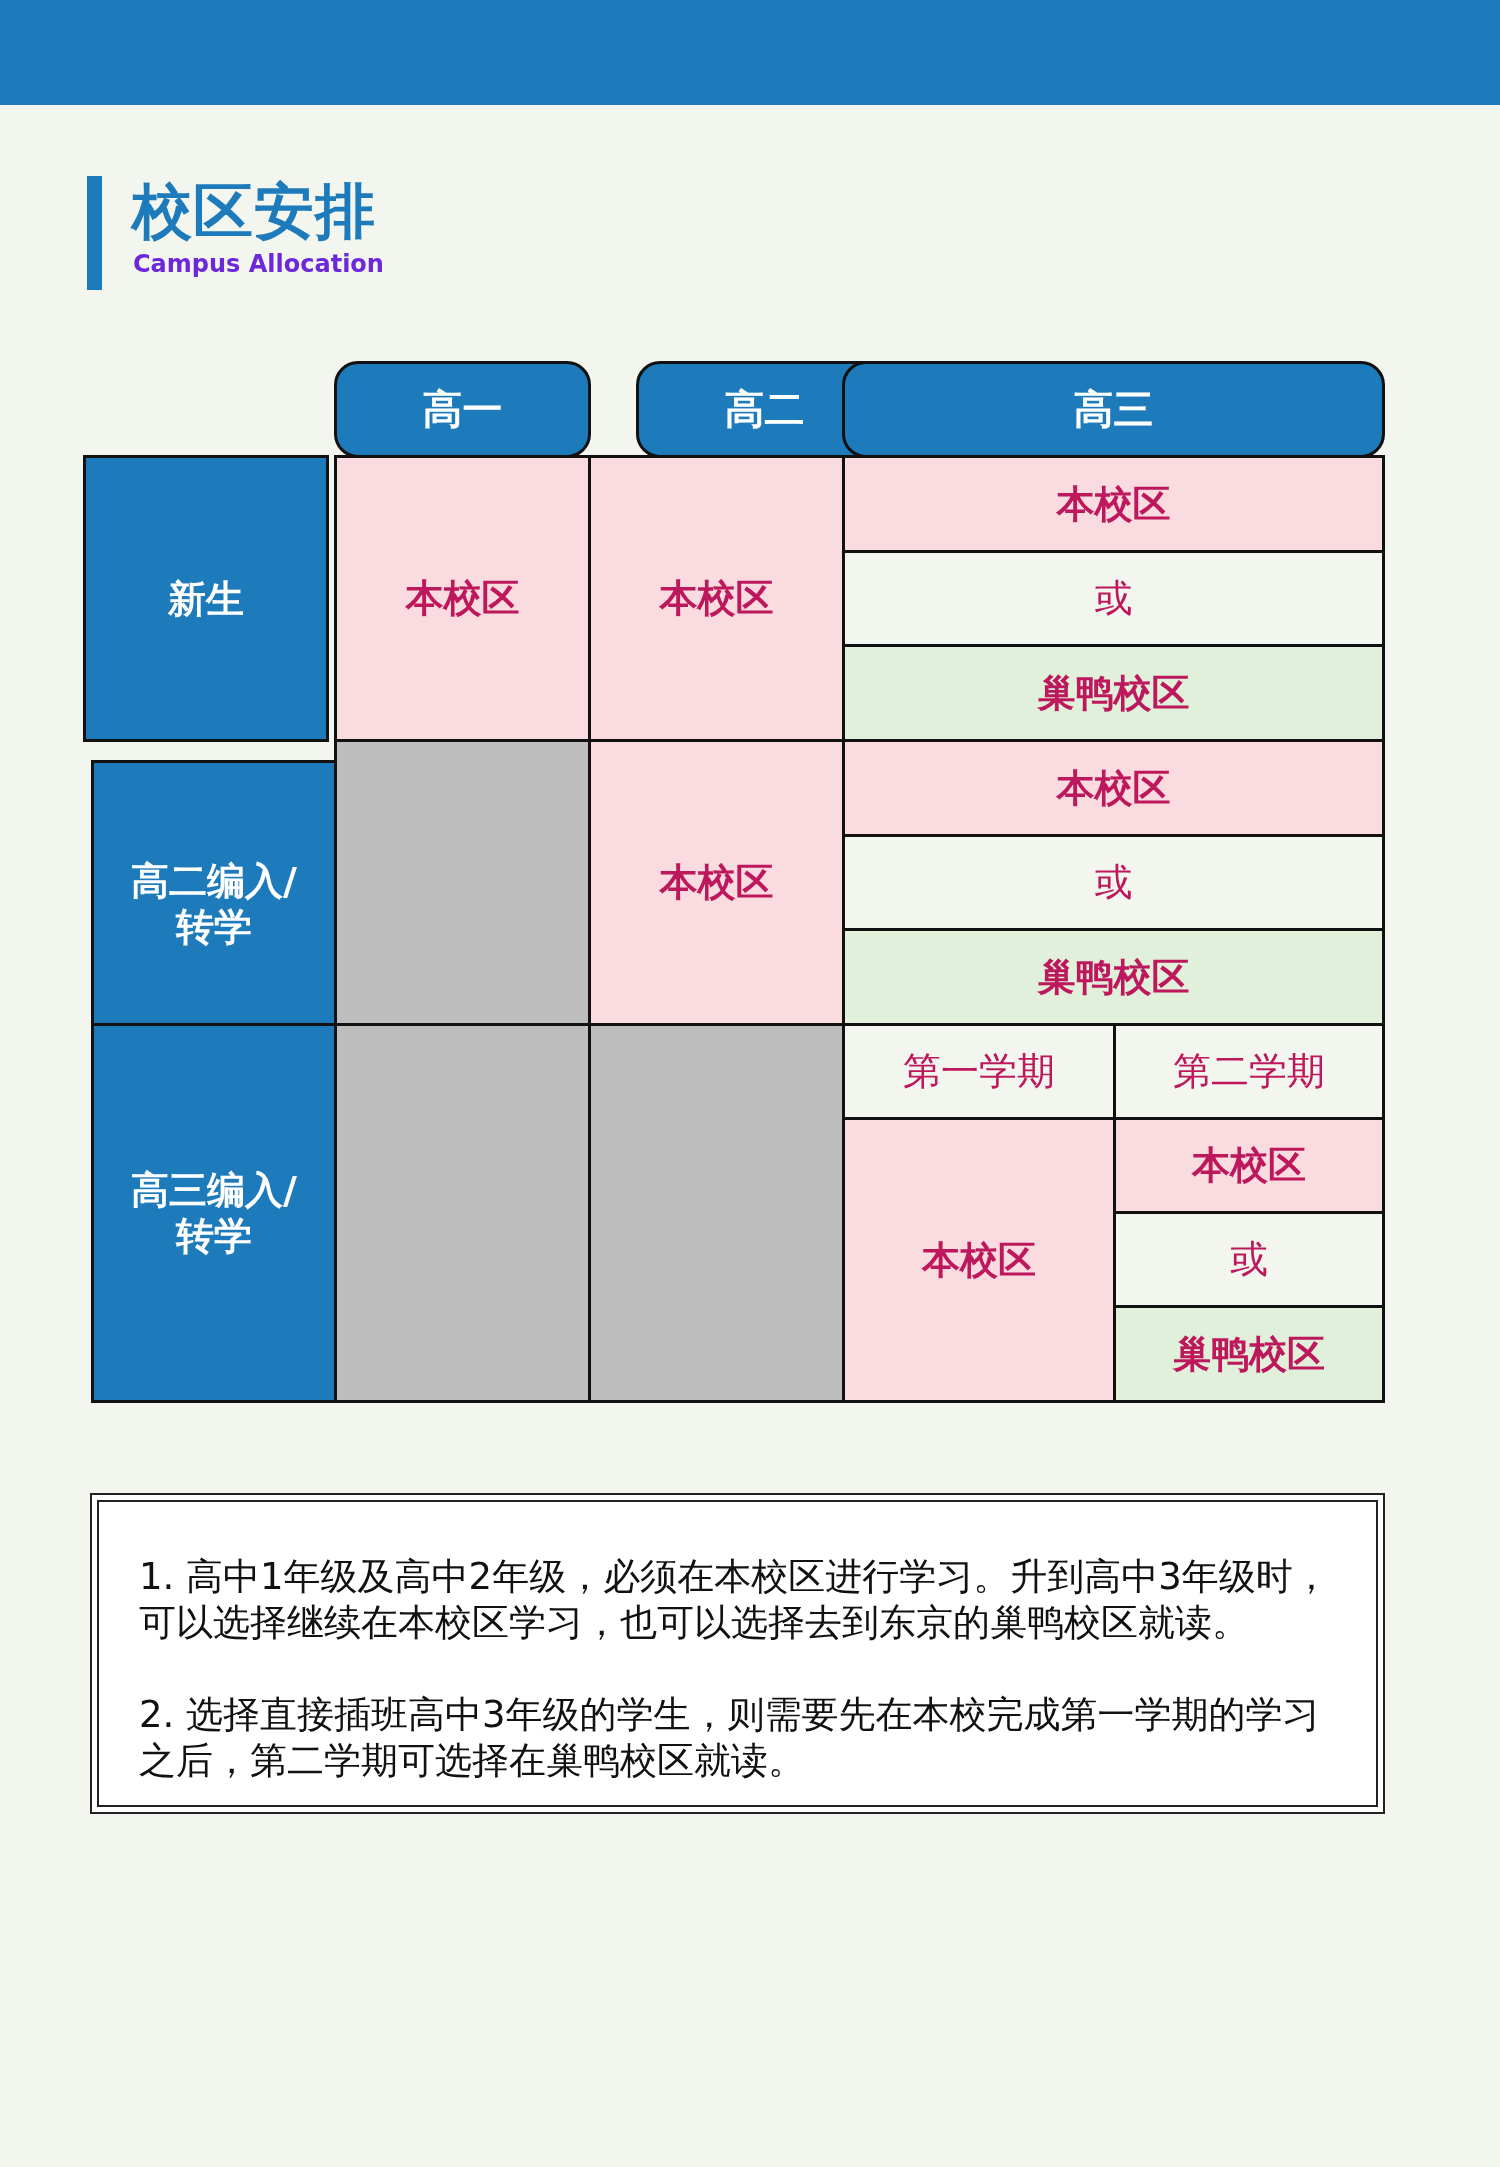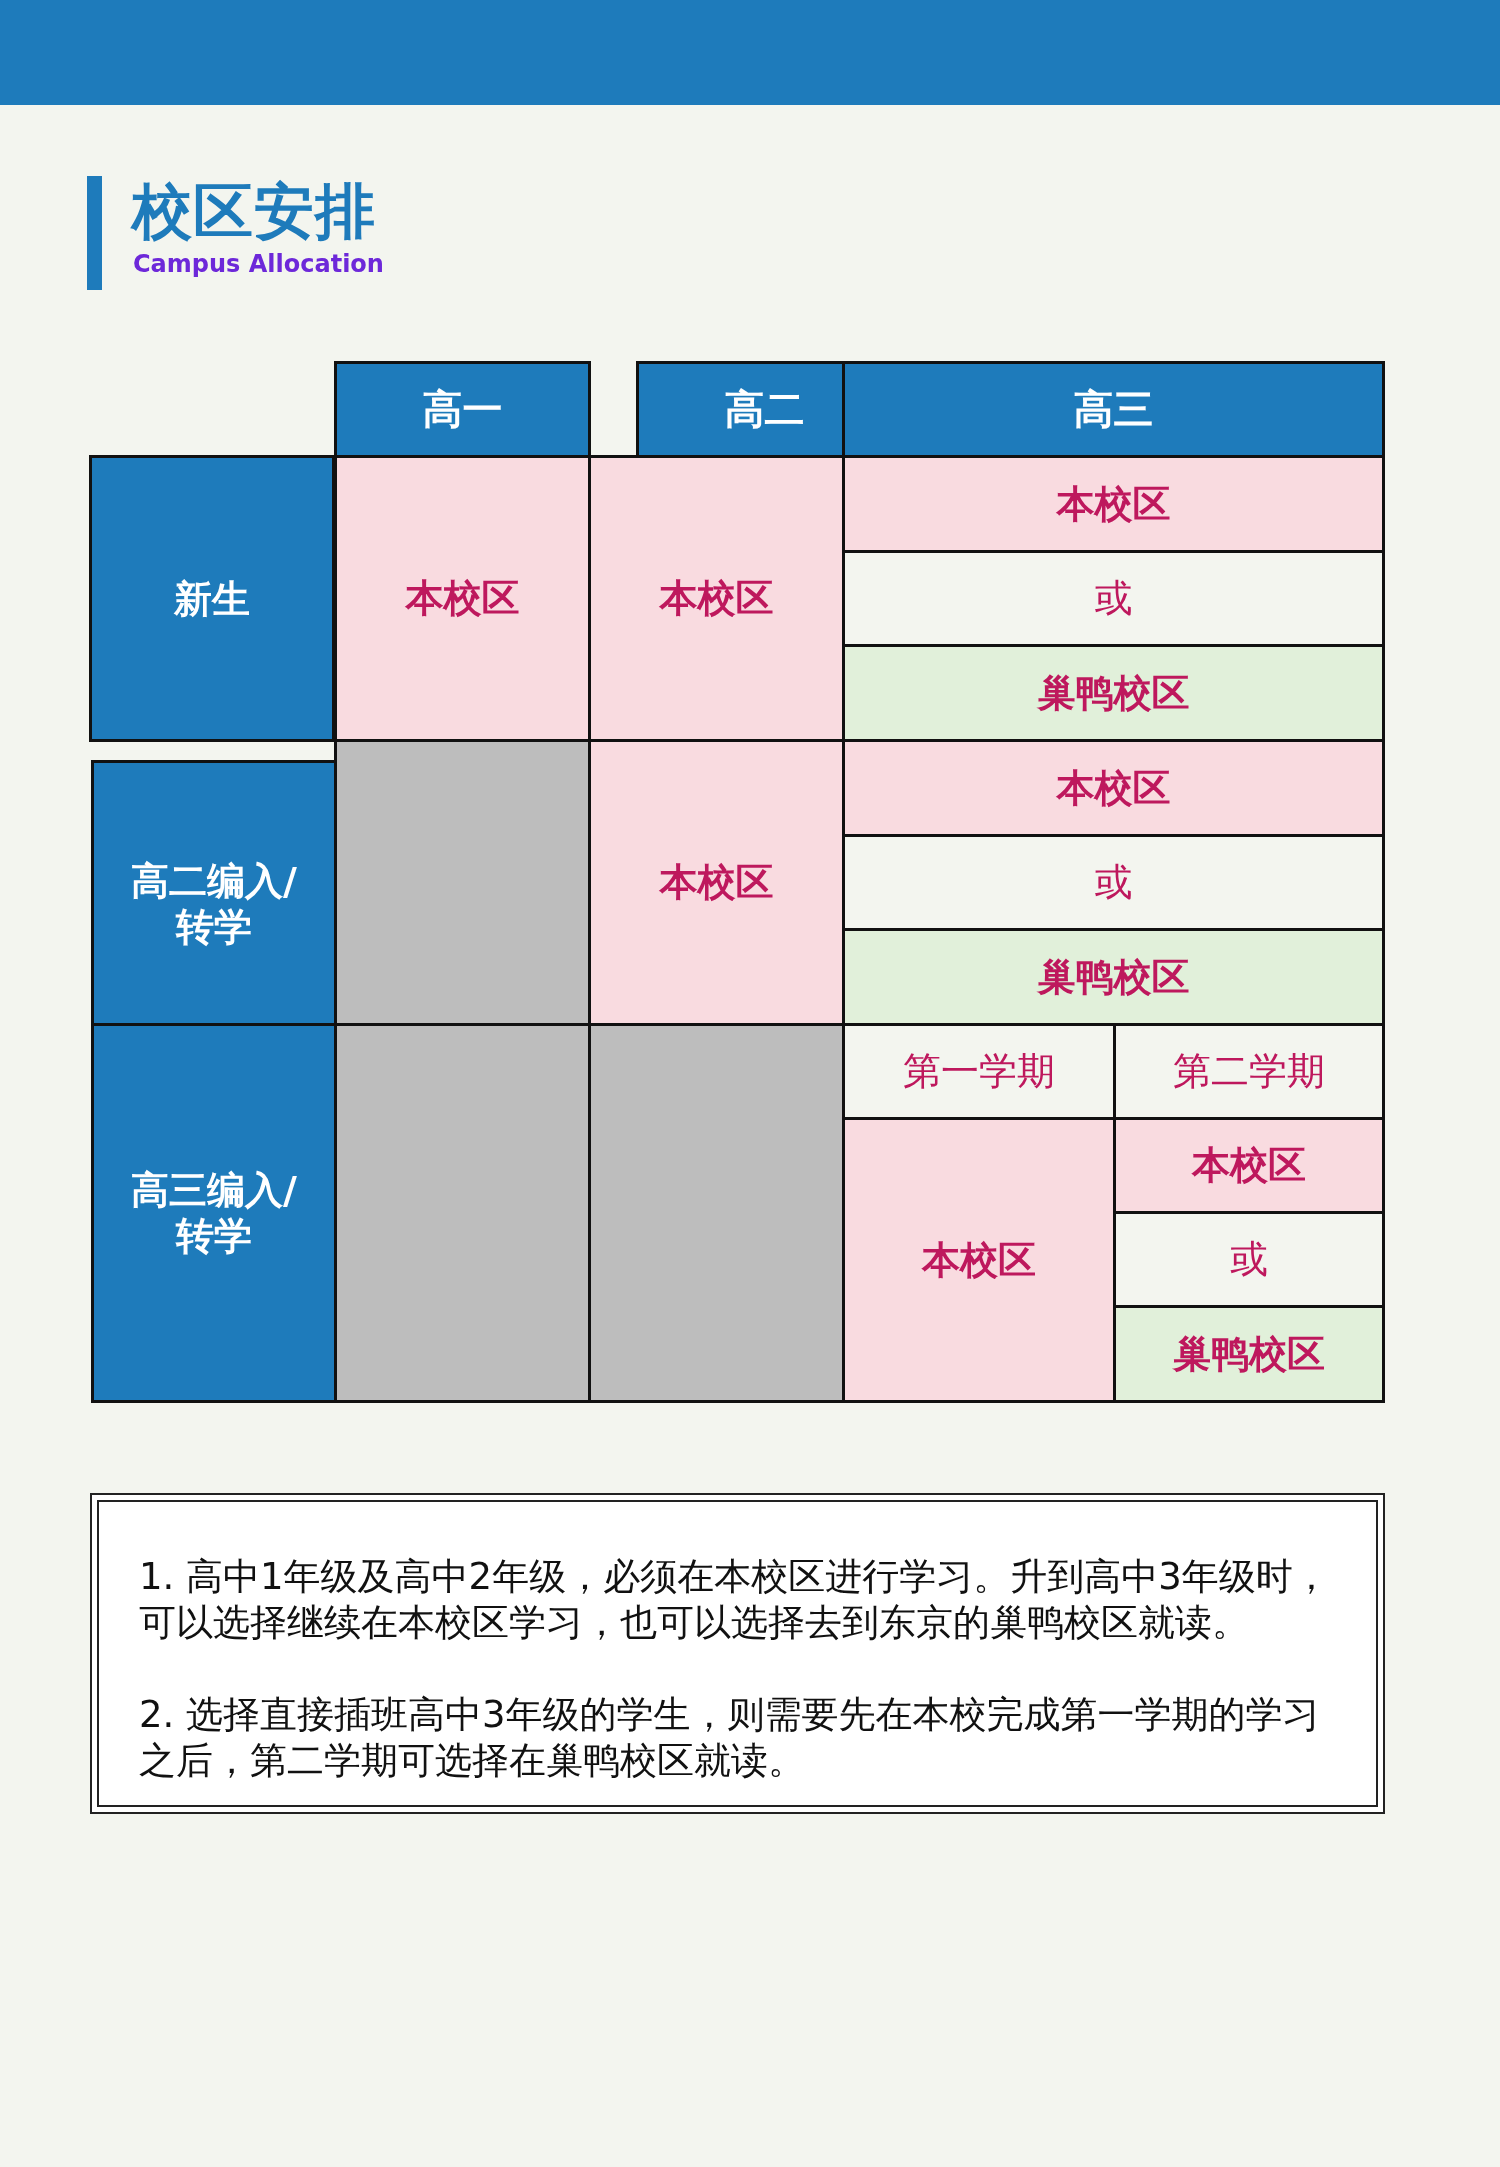--- a/index.html
+++ b/index.html
@@ -12,21 +12,21 @@
   .title-accent { position: absolute; left: 87px; top: 176px; width: 15px; height: 114px; background: #1e7bbb; }
   .title-zh { position: absolute; left: 132px; top: 176px; font-size: 60px; font-weight: bold; color: #1e7bbb; line-height: 70px; letter-spacing: 1px; text-align: center; }
   .title-en { position: absolute; left: 133px; top: 246px; font-size: 24px; font-weight: bold; color: #6d28d9; line-height: 36px; }
 
   .cell {
     position: absolute; box-sizing: border-box;
     border: 3px solid #111;
     display: flex; align-items: center; justify-content: center; text-align: center;
     font-size: 38px; color: #be185d;
   }
-  .hdr { background: #1e7bbb; color: #fff; font-weight: bold; font-size: 40px; }
+  .hdr { background: #1e7bbb; color: #fff; font-weight: bold; font-size: 40px; border-radius: 24px; }
   .rowhdr { background: #1e7bbb; color: #fff; font-weight: bold; font-size: 38px; line-height: 46px; }
   .pink { background: #f9dbe0; font-weight: bold; }
   .green { background: #e1f0da; font-weight: bold; }
   .plain { background: #f3f5ef; font-weight: normal; }
   .gray { background: #bdbdbd; }
 
   .note-box {
     position: absolute; left: 90px; top: 1493px; width: 1295px; height: 321px;
     box-sizing: border-box; border: 2px solid #222; background: #fff; padding: 5px;
   }
@@ -44,21 +44,21 @@
 <div class="title-accent"></div>
 <div class="title-zh">校区安排</div>
 <div class="title-en">Campus Allocation</div>
 
 <div>
 
   <div class="cell hdr" style="left:334px;top:361px;width:257px;height:97px;">高一</div>
   <div class="cell hdr" style="left:588px;top:361px;width:257px;height:97px;margin-left:48px;">高二</div>
   <div class="cell hdr" style="left:842px;top:361px;width:543px;height:97px;">高三</div>
 
-  <div class="cell rowhdr" style="left:89px;top:455px;width:246px;height:287px;">新生</div>
+  <div class="cell rowhdr" style="left:83px;top:455px;width:246px;height:287px;">新生</div>
   <div class="cell pink" style="left:334px;top:455px;width:257px;height:287px;">本校区</div>
   <div class="cell pink" style="left:588px;top:455px;width:257px;height:287px;">本校区</div>
   <div class="cell pink" style="left:842px;top:455px;width:543px;height:98px;">本校区</div>
   <div class="cell plain" style="left:842px;top:550px;width:543px;height:97px;">或</div>
   <div class="cell green" style="left:842px;top:644px;width:543px;height:98px;">巢鸭校区</div>
 
   <div class="cell rowhdr" style="left:91px;top:739px;width:246px;height:287px;flex-direction:column;margin-top:21px;">
     <span>高二编入/</span>
     <span>转学</span>
   </div>

